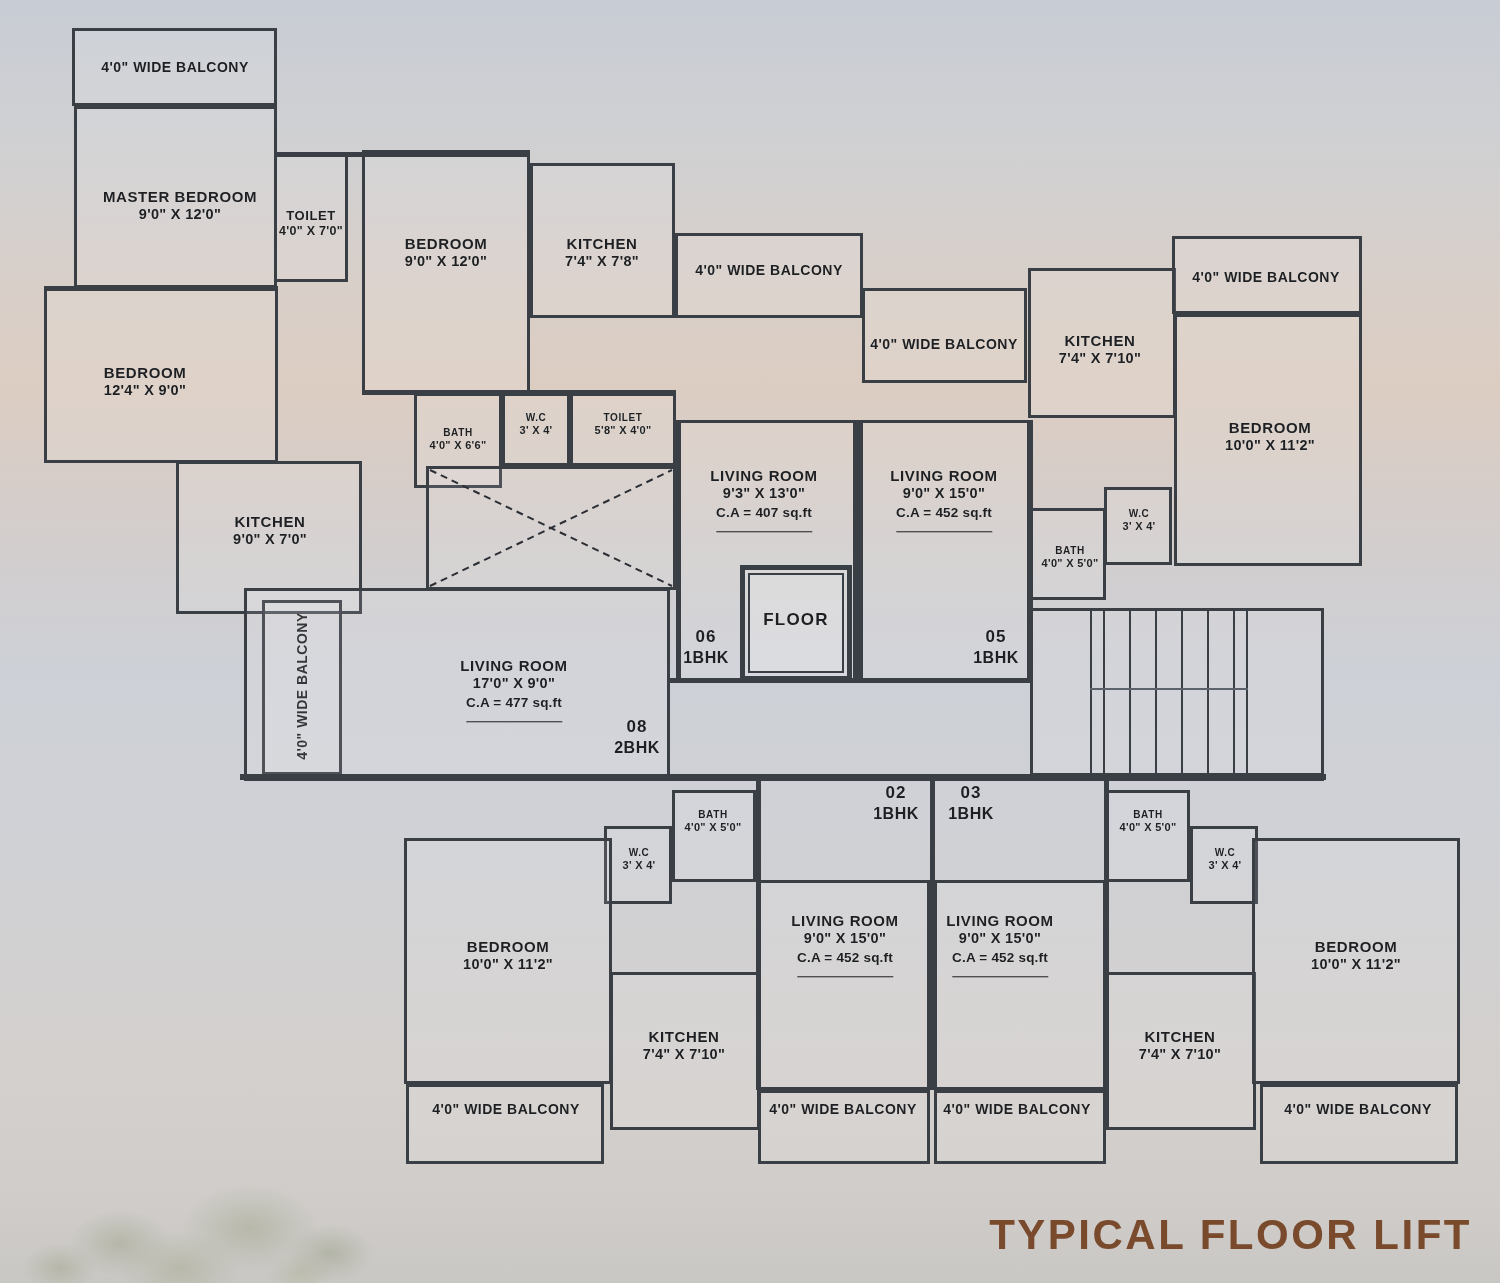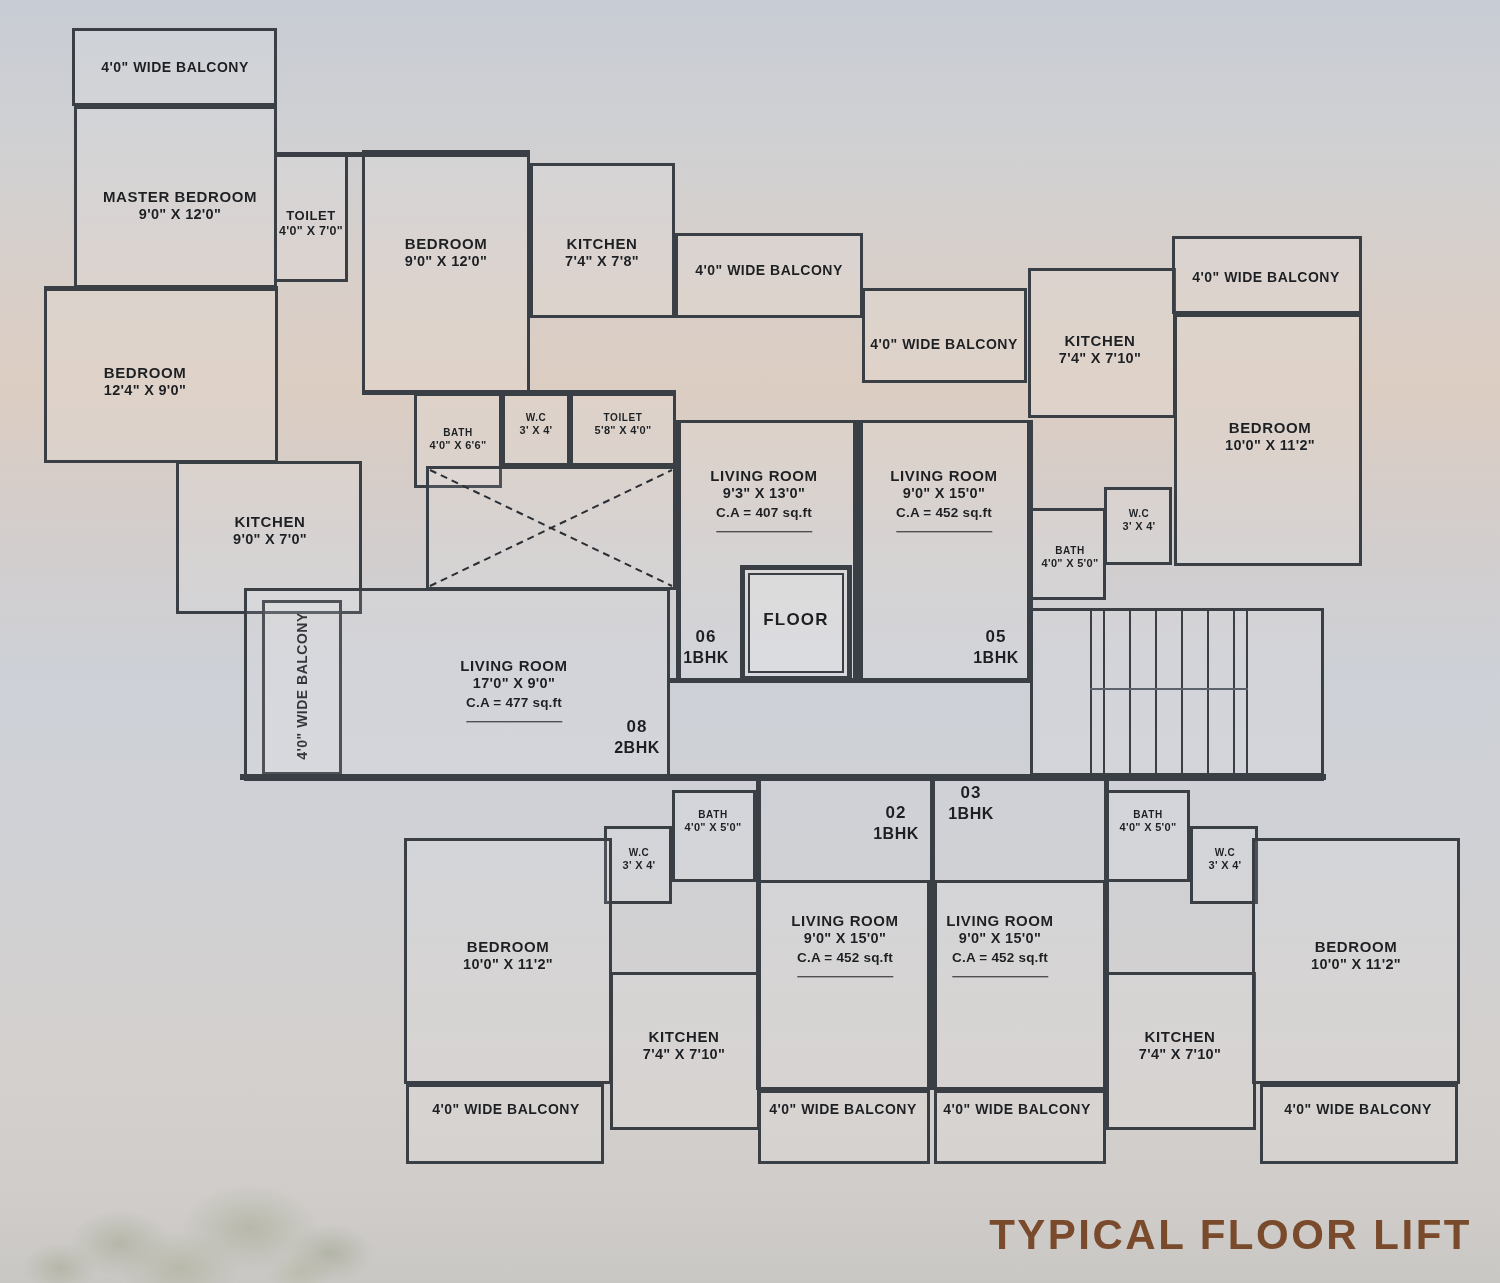--- a/index.html
+++ b/index.html
@@ -238,21 +238,21 @@
   <div class="tread" style="left:1155px;top:611px;height:162px;"></div>
   <div class="tread" style="left:1181px;top:611px;height:162px;"></div>
   <div class="tread" style="left:1207px;top:611px;height:162px;"></div>
   <div class="tread" style="left:1233px;top:611px;height:162px;"></div>
   <div class="tread" style="left:1090px;top:611px;height:162px;"></div>
   <div class="tread" style="left:1246px;top:611px;height:162px;"></div>
   <div class="stair-mid" style="left:1090px;top:688px;width:158px;"></div>
 
   <div class="wall" style="left:244px;top:776px;width:1080px;height:5px;"></div>
 
-  <div class="lbl unit" style="left:896px;top:803px;margin-top:20px;">
+  <div class="lbl unit" style="left:896px;top:803px;">
     <span class="no">02</span>
     <span class="bhk">1BHK</span>
   </div>
 
   <div class="rm" style="left:672px;top:790px;width:84px;height:92px;"></div>
   <div class="lbl xs" style="left:713px;top:822px;">
     <span class="nm">BATH</span>
     <span class="dim">4'0" X 5'0"</span>
   </div>
 

